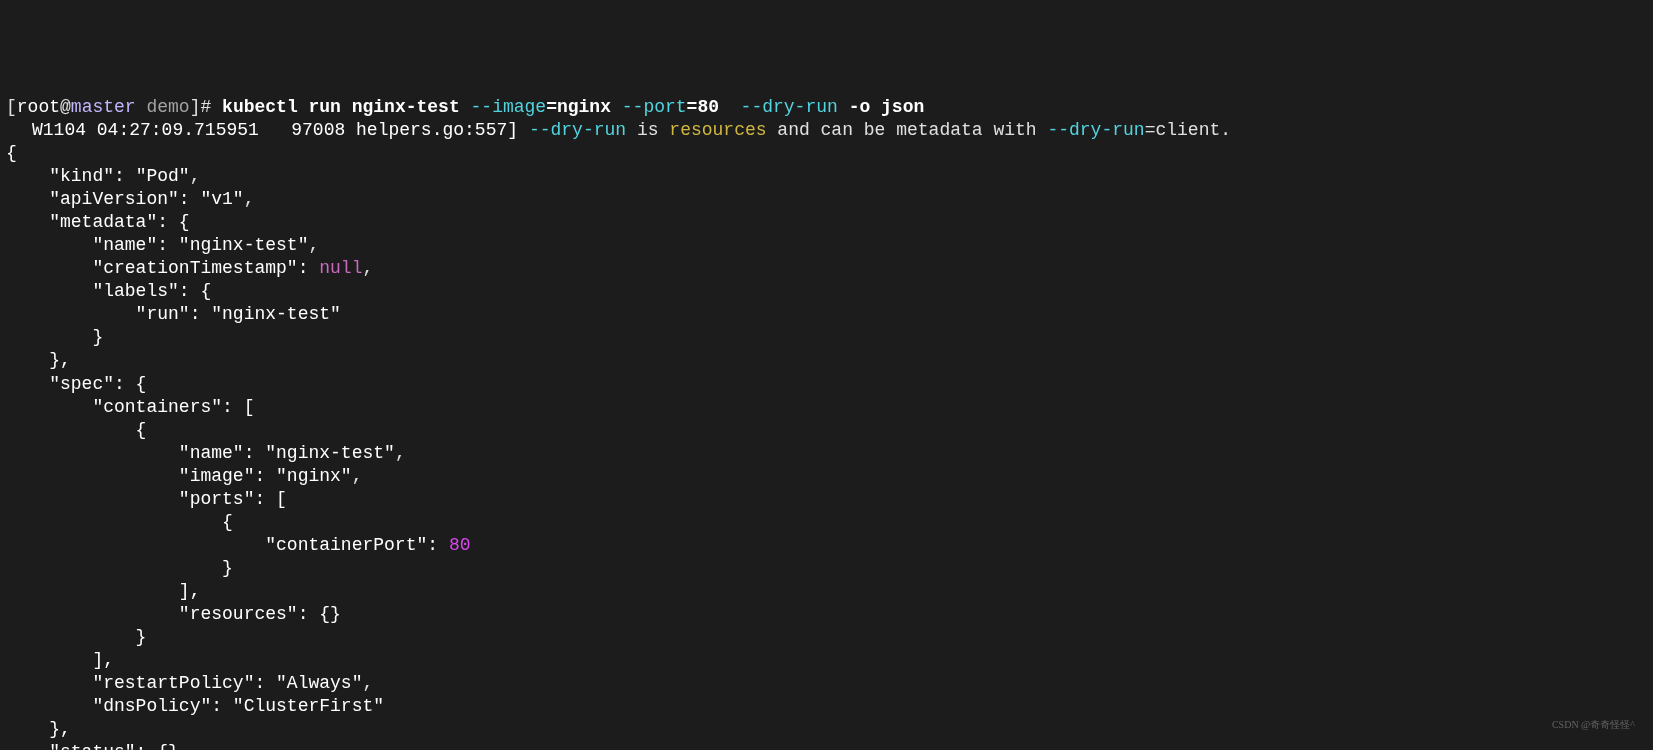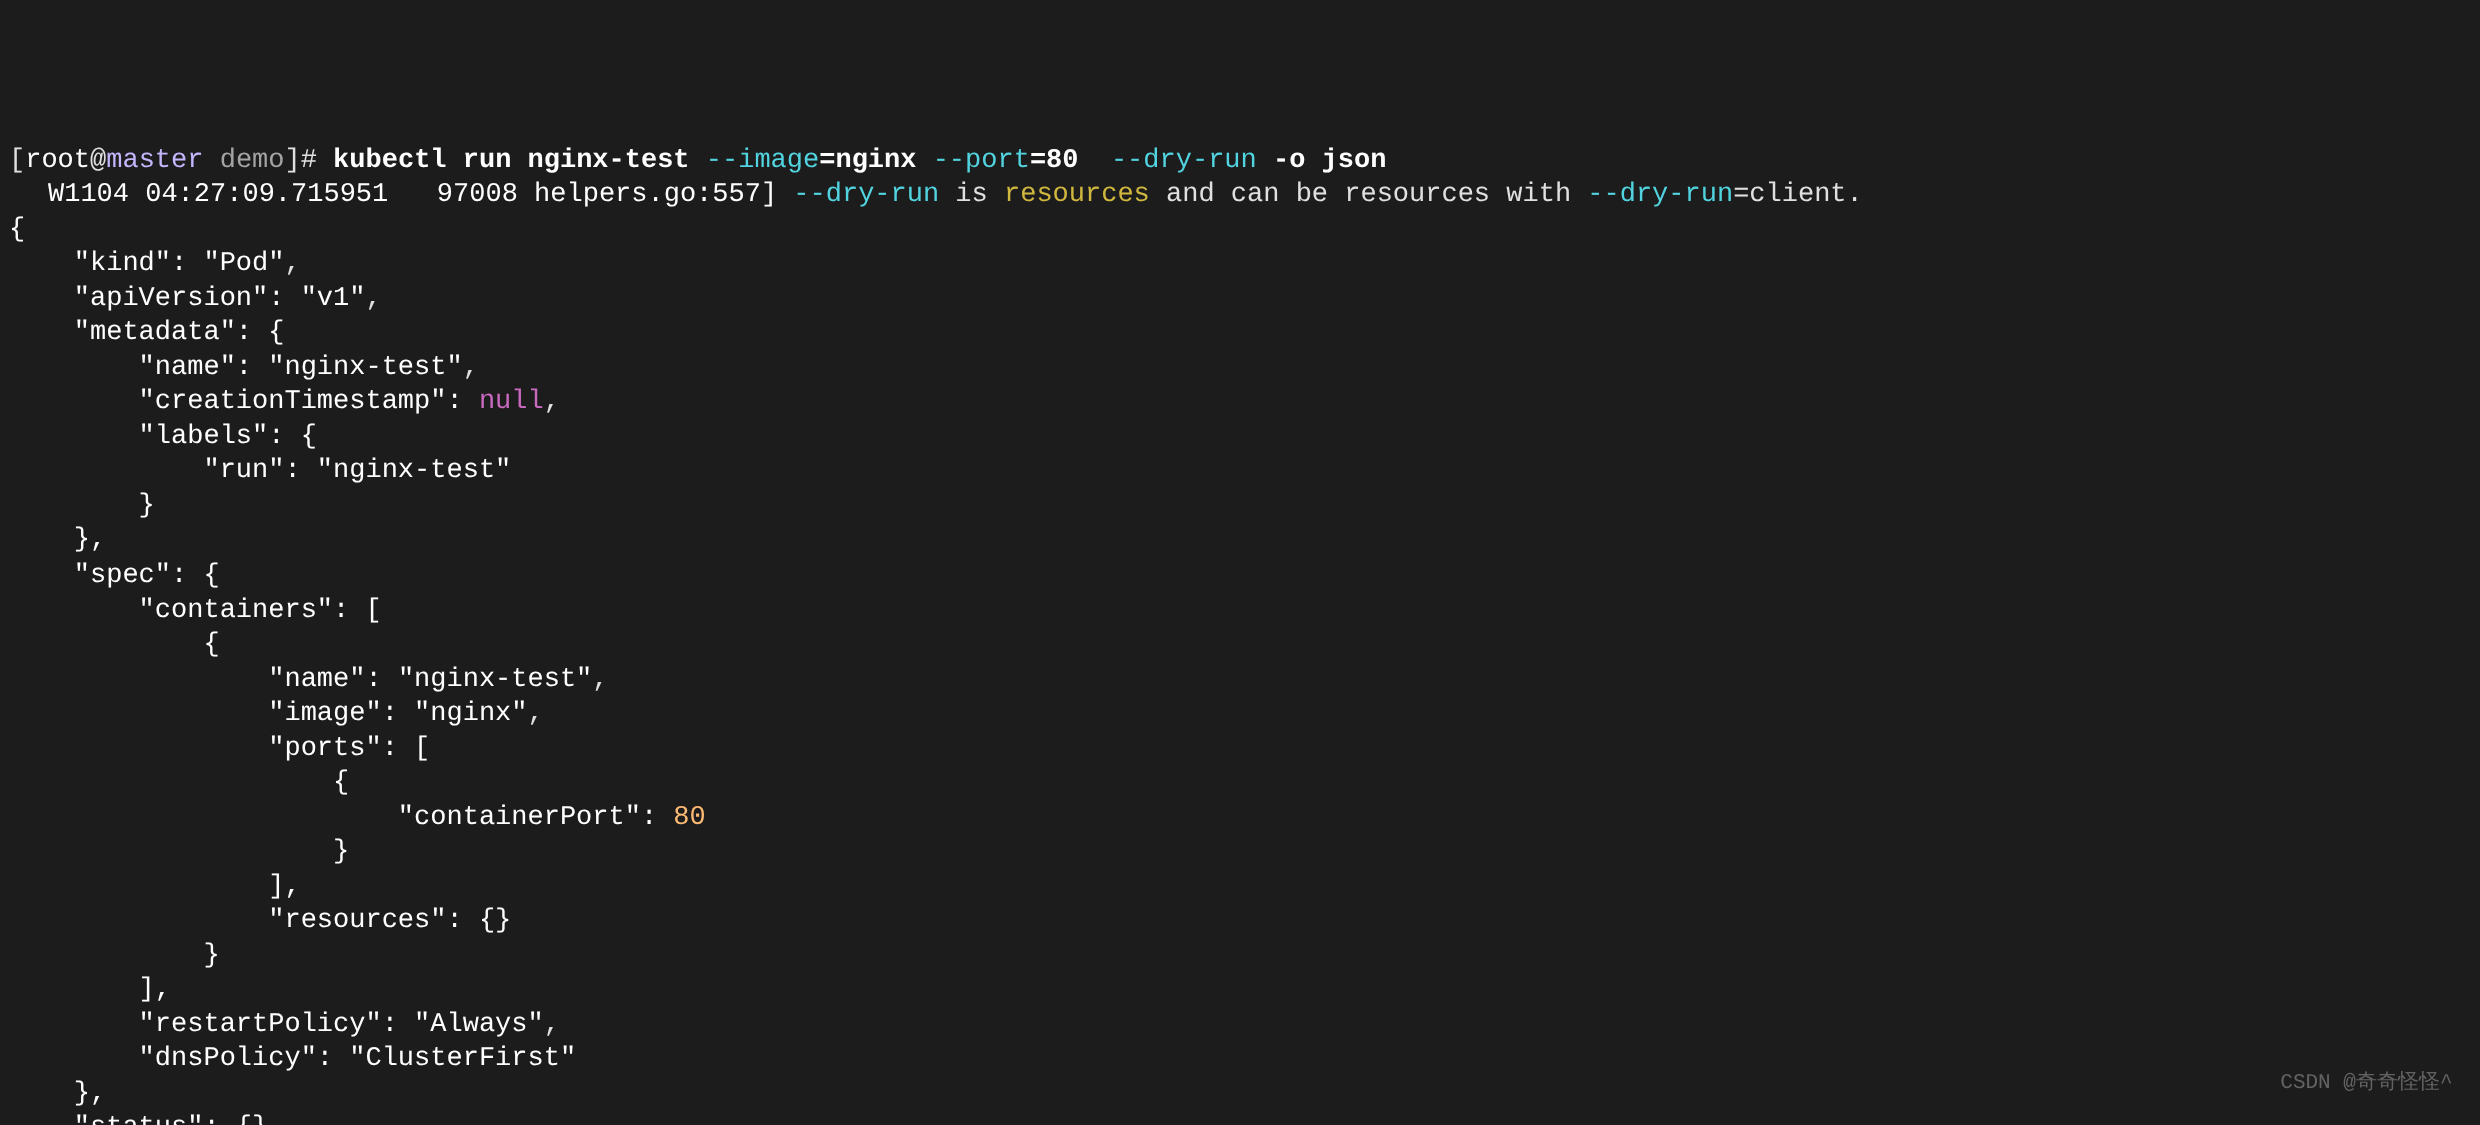--- a/index.html
+++ b/index.html
@@ -26,39 +26,39 @@
     .prompt-user { color: #ffffff; }
     .prompt-host { color: #c4b5fd; }
     .prompt-path { color: #a3a3a3; }
     .cmd-text { color: #ffffff; font-weight: bold; }
     .flag-cyan { color: #52d4e0; }
     .warn-prefix { color: #ffffff; margin-left: 26px; }
     .deprecated { color: #d0b83f; }
     .json-key { color: #ffffff; }
     .json-string { color: #ffffff; }
     .json-null { color: #c969c0; }
-    .json-num { color: #fdba74; }
+    .json-num { color: #d946ef; }
     .json-brace { color: #ffffff; }
     .watermark {
       position: absolute;
       bottom: 18px;
       right: 18px;
       color: #888888;
-      font-size: 14px;
+      font-size: 10px;
       opacity: 0.65;
-      font-family: Liberation Mono, monospace;
+      font-family: Liberation Serif, serif;
     }
   </style>
 </head>
 <body>
 
 
 
 <div class="terminal"><span><span>[</span><span class="prompt-user">root</span><span>@</span><span class="prompt-host">master</span><span class="prompt-path"> demo</span><span>]# </span></span><span><span class="cmd-text">kubectl run nginx-test </span><span class="flag-cyan">--image</span><span class="cmd-text">=nginx </span><span class="flag-cyan">--port</span><span class="cmd-text">=80  </span><span class="flag-cyan">--dry-run</span><span class="cmd-text"> -o json</span></span>
-<span><span class="warn-prefix">W1104 04:27:09.715951   97008 helpers.go:557] </span><span class="flag-cyan">--dry-run</span><span> is </span><span class="deprecated">resources</span><span> and can be resources with </span><span class="flag-cyan">--dry-run</span><span>=client.</span></span>
+<span><span class="warn-prefix">W1104 04:27:09.715951   97008 helpers.go:557] </span><span class="flag-cyan">--dry-run</span><span> is </span><span class="deprecated">resources</span><span> and can be metadata with </span><span class="flag-cyan">--dry-run</span><span>=client.</span></span>
 <span><span class="json-brace">{</span>
 <span class="json-key">    "kind": </span><span class="json-string">"Pod"</span><span>,</span>
 <span class="json-key">    "apiVersion": </span><span class="json-string">"v1"</span><span>,</span>
 <span class="json-key">    "metadata": {</span>
 <span class="json-key">        "name": </span><span class="json-string">"nginx-test"</span><span>,</span>
 <span class="json-key">        "creationTimestamp": </span><span class="json-null">null</span><span>,</span>
 <span class="json-key">        "labels": {</span>
 <span class="json-key">            "run": </span><span class="json-string">"nginx-test"</span>
 <span class="json-brace">        }</span>
 <span class="json-brace">    },</span>

